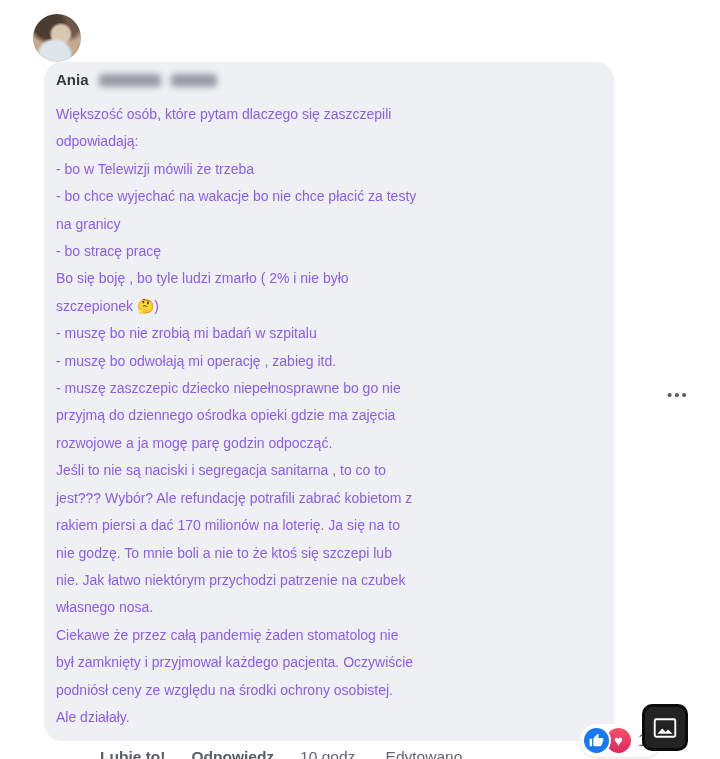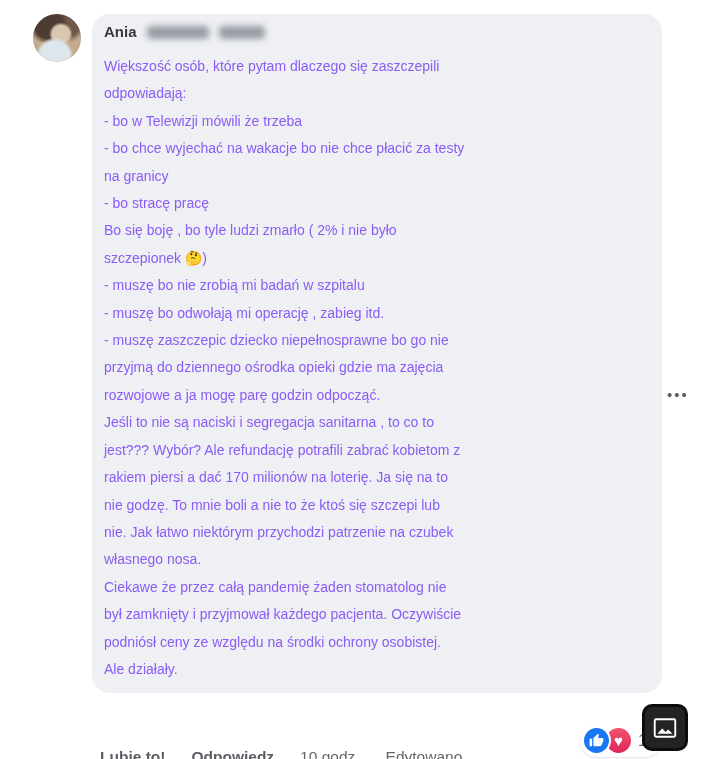--- a/index.html
+++ b/index.html
@@ -18,20 +18,21 @@
     font-weight: 400;
     letter-spacing: 0.2px;
     color: #0a0a0a;
     line-height: 34px;
   }
 
   .comment-row {
     display: flex;
     align-items: flex-start;
     margin: 14px 0 0 33px;
+    flex-direction: column;
   }
 
   .avatar {
     width: 48px; height: 48px;
     border-radius: 50%;
     flex: 0 0 48px;
     background:
       radial-gradient(circle at 45% 88%, #dde6ec 0 30%, rgba(221,230,236,0) 38%),
       radial-gradient(circle at 58% 42%, #d9c7b2 0 22%, rgba(217,199,178,0) 30%),
       radial-gradient(circle at 32% 22%, #4d3c31 0 28%, rgba(77,60,49,0) 40%),

